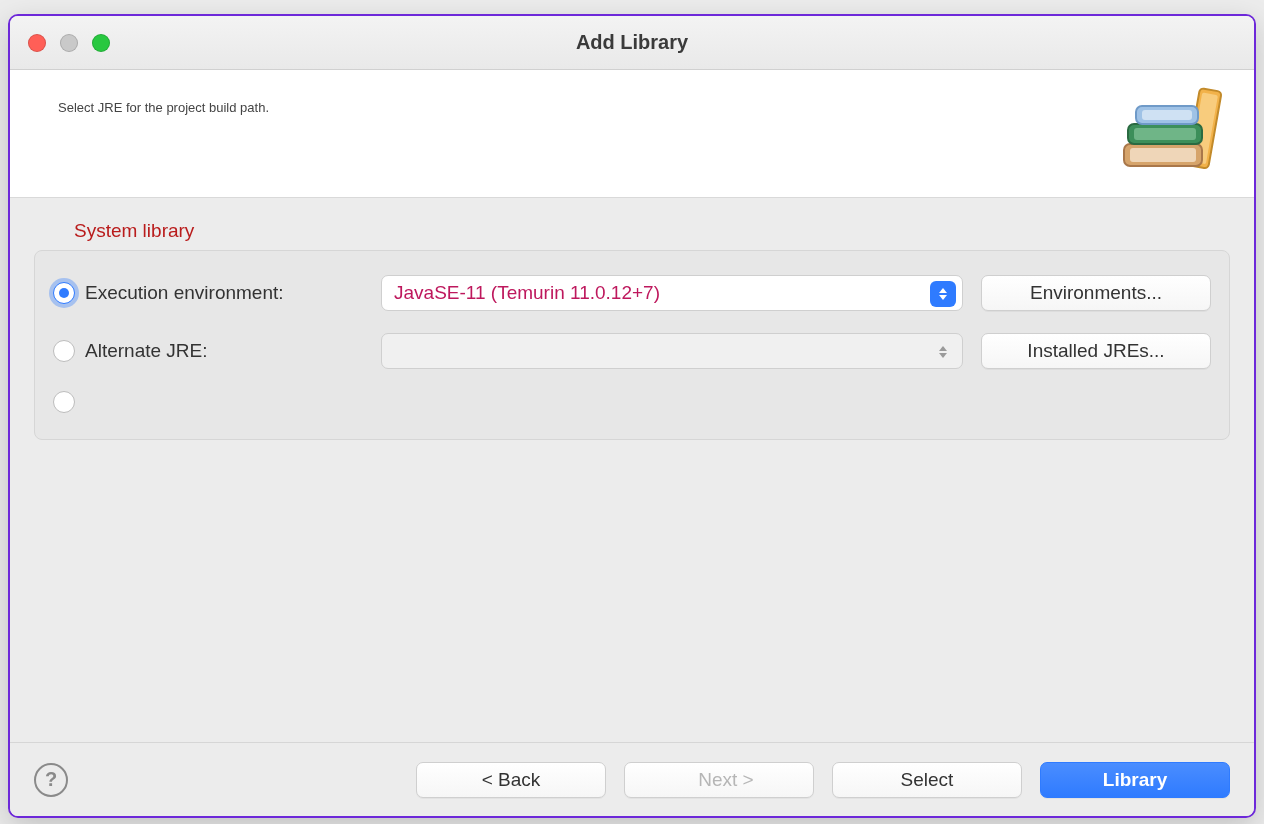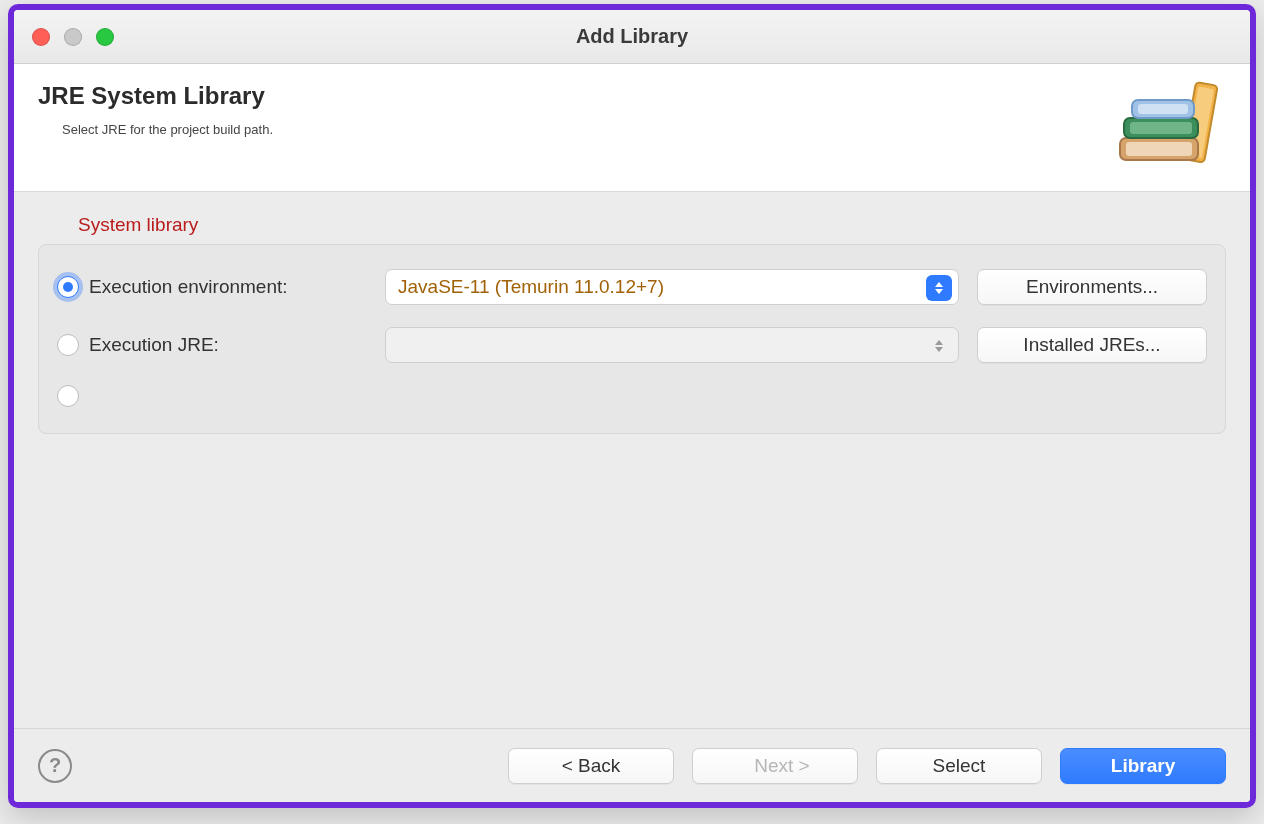--- a/index.html
+++ b/index.html
@@ -1,23 +1,23 @@
 <!DOCTYPE html>
 <html><head>
 <meta charset="utf-8">
 <style>
   * { box-sizing: border-box; margin: 0; padding: 0; }
   html, body { width: 1264px; height: 824px; font-family: -apple-system, "Helvetica Neue", Arial, sans-serif; background:#ececec; }
   .window {
     position: relative;
     width: 1248px;
     height: 804px;
-    margin: 4px 8px;
+    margin: 14px 8px;
     background: #ececec;
-    border: 6px solid #6d28d9;
+    border: 2px solid #6d28d9;
     border-radius: 10px;
     box-shadow: 0 10px 30px rgba(0,0,0,0.18);
     overflow: hidden;
   }
   
   .titlebar {
     height: 54px;
     border-bottom: 1px solid #d0d0d0;
     background: linear-gradient(#f3f3f3,#e9e9e9);
     display: flex;
@@ -80,21 +80,21 @@
   .radio .text { font-size: 19px; color:#333; }
 
   .select {
     position: relative;
     height: 36px;
     background:#fff;
     border:1px solid #cfcfcf;
     border-radius: 7px;
     display:flex; align-items:center;
     padding: 0 40px 0 12px;
-    font-size: 19px; color:#a16207;
+    font-size: 19px; color:#be185d;
   }
   .select.disabled { background:#f0f0f0; color:#9a9a9a; }
   .select .caret {
     position:absolute; right:6px; top:5px; width:26px; height:26px;
     border-radius:6px; display:flex; flex-direction:column; align-items:center; justify-content:center; gap:2px;
   }
   .select .caret.blue { background:#2f7bff; }
   .select .caret.blue .up, .select .caret.blue .down { border-left:4px solid transparent; border-right:4px solid transparent; }
   .select .caret.blue .up { border-bottom:5px solid #fff; }
   .select .caret.blue .down { border-top:5px solid #fff; }
@@ -126,21 +126,21 @@
     padding: 0 24px;
   }
   .help {
     width:34px; height:34px; border-radius:50%;
     border:2.5px solid #8a8a8a; color:#8a8a8a;
     display:flex; align-items:center; justify-content:center;
     font-weight:800; font-size:20px;
     cursor:pointer;
   }
   .footer .spacer { flex:1; }
-  .footer .btn { width: 166px; margin-left: 18px; }
+  .footer .btn { width: 190px; margin-left: 18px; }
   .footer .btn.disabled { color:#b6b6b6; cursor:default;padding-left:28px; }
   .footer .btn.primary {
     background: linear-gradient(#4a8dff,#2f7bff);
     border-color:#2f7bff; color:#fff; font-weight:600;
   }
 </style>
 </head>
 <body>
 
 <div class="window">
@@ -148,21 +148,20 @@
   <div class="titlebar">
     <div class="traffic">
       <span class="dot red"></span>
       <span class="dot yellow"></span>
       <span class="dot green"></span>
     </div>
     <div class="title">Add Library</div>
   </div>
 
   <div class="banner">
-    <h1>JRE System Library</h1>
     <p>Select JRE for the project build path.</p>
     <div class="decal">
       <svg viewBox="0 0 120 100" width="120" height="100">
 
         <g transform="translate(86,6) rotate(10)">
           <rect x="0" y="0" width="22" height="78" rx="4" fill="#f2b24a" stroke="#c28a2a" stroke-width="2"></rect>
           <rect x="3" y="4" width="16" height="70" rx="2" fill="#f8cc7d"></rect>
         </g>
 
         <rect x="10" y="62" width="78" height="22" rx="6" fill="#d6a46b" stroke="#a9774a" stroke-width="2"></rect>
@@ -194,21 +193,21 @@
           </span>
         </div>
         <div class="btn wide">
           <span>Environments...</span>
         </div>
       </div>
 
       <div class="row">
         <label class="radio">
           <span class="bullet"></span>
-          <span class="text">Execution JRE:</span>
+          <span class="text">Alternate JRE:</span>
         </label>
         <div class="select disabled">
           <span></span>
           <span class="caret gray">
             <span class="up"></span>
               <span class="down"></span>
           </span>
         </div>
         <div class="btn wide">
           <span>Installed JREs...</span>

